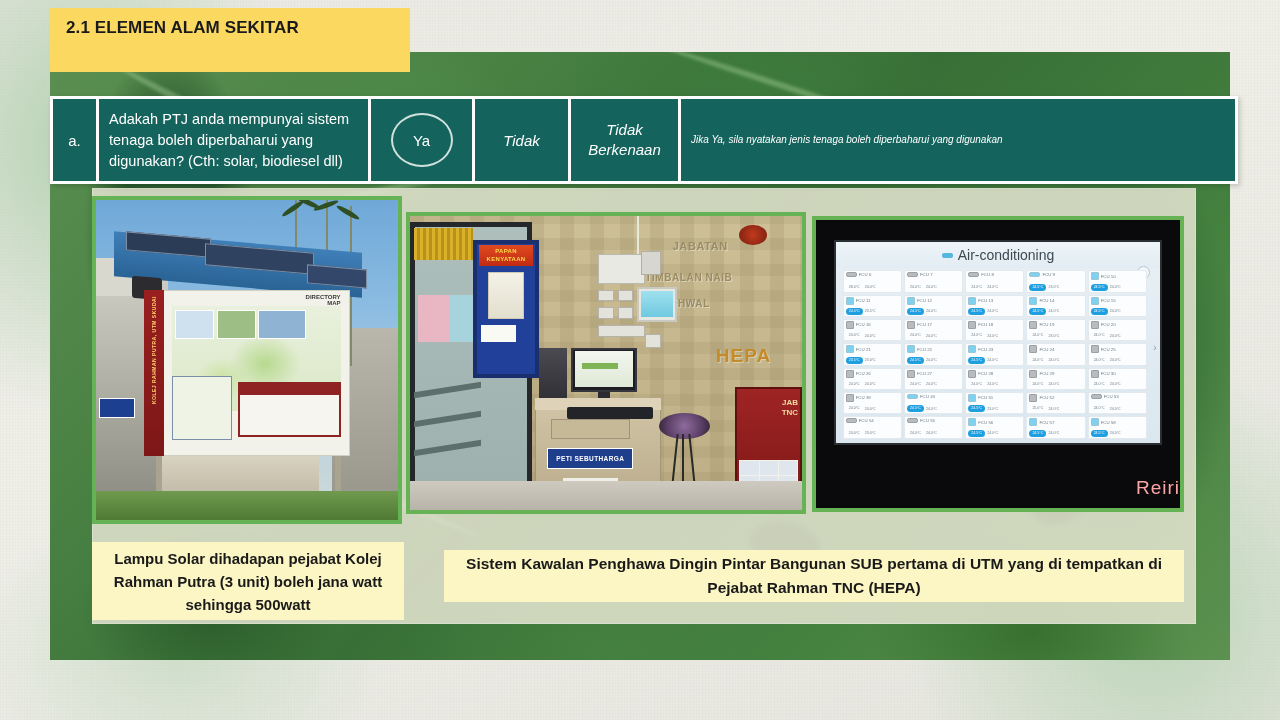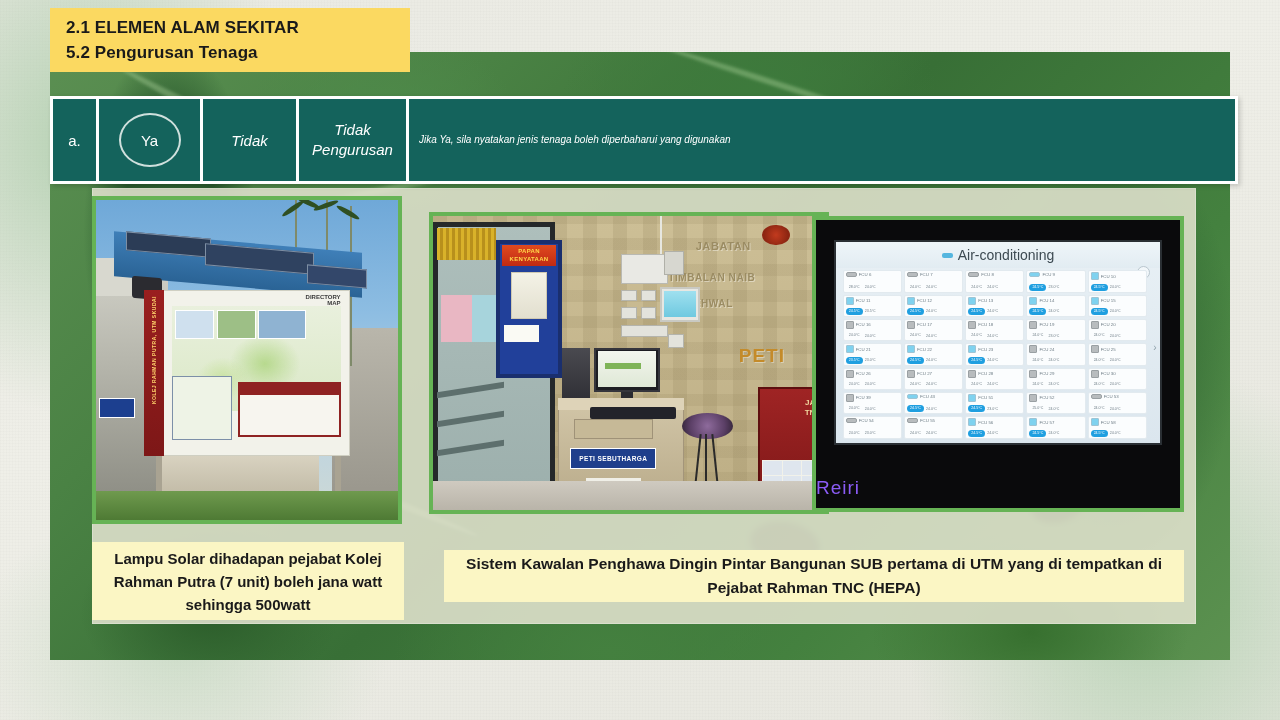--- a/index.html
+++ b/index.html
@@ -97,21 +97,21 @@
     pointer-events:none;
   }
 
   
   .photo{
     position:absolute; overflow:hidden;
     border:4px solid #66b355;
     background:#000;
   }
   #photo-solar { left:92px;  top:196px; width:310px; height:328px; }
-  #photo-office{ left:406px; top:212px; width:400px; height:302px;margin-left:23px; }
+  #photo-office{ left:406px; top:212px; width:400px; height:302px; }
   #photo-reiri { left:812px; top:216px; width:372px; height:296px; }
 
   .pimg{ position:absolute; inset:0; }
 
   
   #p1-sky{ position:absolute; inset:0; background:linear-gradient(#6fa8d8 0%,#8dbde2 35%,#bcd4e2 70%,#cfd9d4 100%); }
   #p1-bldg-l{ position:absolute; left:0; top:22%; width:24%; height:72%;
      background:linear-gradient(#cfcfc6,#b6b6ac 40%,#8d8d84); }
   #p1-bldg-l2{ position:absolute; left:0; top:18%; width:16%; height:12%;
      background:#d8d8cf; }
@@ -273,22 +273,22 @@
   .fcu-top{ display:flex; align-items:center; gap:2px; }
   .fcu-ic{ width:8px; height:8px; background:#7fd2ef; border:1px solid #9fc4d4; border-radius:1px; }
   .fcu-ic.off{ background:#b8bcbe; border-color:#9aa0a3; }
   .fcu-ic.wide{ width:11px; height:5px; border-radius:2px; }
   .fcu-name{ color:#6e7d86; font-size:4.4px; }
   .fcu-bot{ display:flex; align-items:center; gap:2px; }
   .pill{ background:#1f9fe0; color:#fff; font-size:3.6px; border-radius:5px;
      padding:0 3px; line-height:7px; }
   .pill.gray{ background:transparent; color:#6e7d86; }
   .mini{ color:#6e7d86; font-size:3.6px; }
-  #p3-brand{ position:absolute; left:0; bottom:3%; width:100%; text-align:left;
-     color:#8b5cf6; font-size:19px; letter-spacing:1px; }
+  #p3-brand{ position:absolute; left:0; bottom:3%; width:100%; text-align:right;
+     color:#fca5a5; font-size:19px; letter-spacing:1px; }
 
   
   .caption{
     position:absolute; background:#fbf6c4; color:#1a1a1a;
     font-weight:bold; text-align:center;
     display:flex; align-items:center; justify-content:center;
   }
   #cap-left{ left:92px; top:542px; width:312px; height:78px;
      font-size:15px; line-height:23px; padding:0 6px; }
   #cap-right{ left:444px; top:550px; width:740px; height:52px;
@@ -312,34 +312,34 @@
   <div class="dark-hole" style="left:150px; top:230px; width:52px; height:110px; transform:rotate(22deg);"></div>
   <div class="dark-hole" style="left:1050px;top:180px; width:46px; height:96px;  transform:rotate(-18deg);"></div>
   <div class="dark-hole" style="left:700px; top:470px; width:70px; height:44px;  transform:rotate(10deg);"></div>
   <div class="dark-hole" style="left:980px; top:430px; width:58px; height:40px;  transform:rotate(-20deg);"></div>
 </div>
 
 <div id="content-panel"></div>
 
 <div id="title-box">
   <div>2.1 ELEMEN ALAM SEKITAR</div>
-  <div>5.2 Pengurusan Tenaga</div>
 </div>
 
 <div id="q-table">
   <div class="cell c-alpha">a.</div>
+  <div class="cell c-quest">Adakah PTJ anda mempunyai sistem tenaga boleh diperbaharui yang digunakan? (Cth: solar, biodiesel dll)</div>
   <div class="cell c-ya">
     <span>Ya</span>
     <span id="ya-ellipse"></span>
   </div>
   <div class="cell c-tidak">Tidak</div>
   <div class="cell c-tb">
     <div>
       <div>Tidak</div>
-      <div>Pengurusan</div>
+      <div>Berkenaan</div>
     </div>
   </div>
   <div class="cell c-note">Jika Ya, sila nyatakan jenis tenaga boleh diperbaharui yang digunakan</div>
 </div>
 
 <div class="photo" id="photo-solar">
   <div class="pimg">
     <div id="p1-sky"></div>
     <div id="p1-bldg-l"></div>
     <div id="p1-bldg-l2"></div>
@@ -379,21 +379,21 @@
   </div>
 </div>
 
 <div class="photo" id="photo-office">
   <div class="pimg">
     <div id="p2-wall"></div>
     <div id="p2-utm-logo"></div>
     <div id="p2-walltext1">JABATAN</div>
     <div id="p2-walltext2">TIMBALAN NAIB</div>
     <div id="p2-walltext3">HAL EHWAL</div>
-    <div id="p2-ises">PETI</div>
+    <div id="p2-ises">HEPA</div>
 
     <div id="p2-door"></div>
     <div id="p2-door-frame"></div>
     <div id="p2-gold"></div>
     <div id="p2-pink"></div>
     <div id="p2-cyan"></div>
     <div class="p2-louver" style="top:58%;"></div>
     <div class="p2-louver" style="top:68%;"></div>
     <div class="p2-louver" style="top:78%;"></div>
 
@@ -812,14 +812,14 @@
           <div class="fcu-bot">
             <span class="pill">24.5°C</span>
             <span class="mini">24.0°C</span>
           </div>
         </div>
       </div>
   </div>
   <div id="p3-brand">Reiri</div>
 </div>
 
-<div class="caption" id="cap-left">Lampu Solar dihadapan pejabat Kolej Rahman Putra (7 unit) boleh jana watt sehingga 500watt</div>
+<div class="caption" id="cap-left">Lampu Solar dihadapan pejabat Kolej Rahman Putra (3 unit) boleh jana watt sehingga 500watt</div>
 <div class="caption" id="cap-right">Sistem Kawalan Penghawa Dingin Pintar Bangunan SUB pertama di UTM yang di tempatkan di Pejabat Rahman TNC (HEPA)</div>
 
 </body></html>

